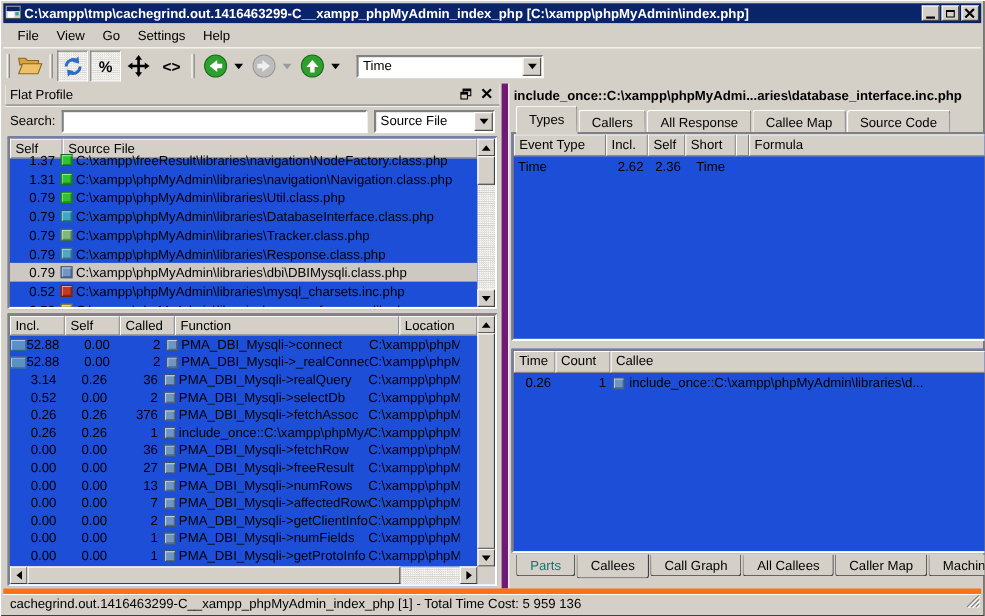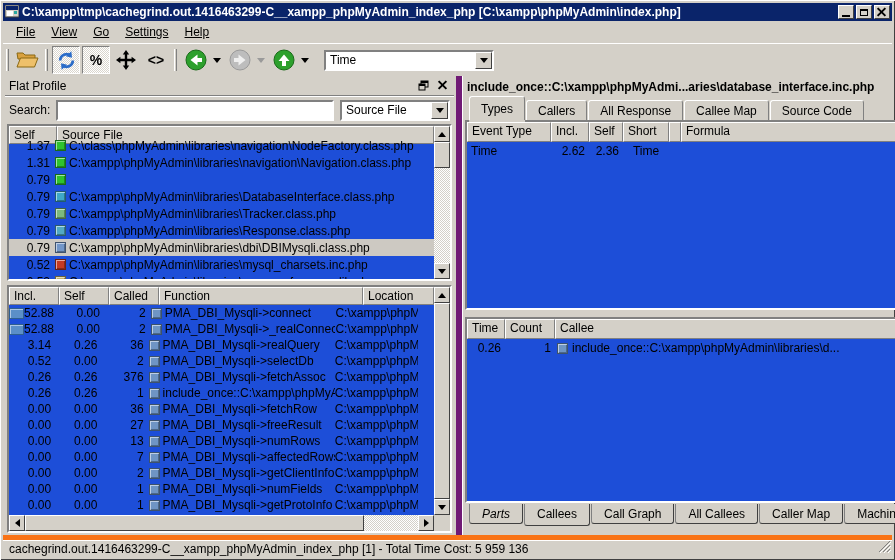--- a/index.html
+++ b/index.html
@@ -15,21 +15,21 @@
   .win-btns{ display:flex; gap:2px; margin-left:4px;}
   .wbtn{ width:16px; height:14px; background:#d4d0c8; border:1px solid; border-color:#fff #404040 #404040 #fff;
     display:flex; align-items:center; justify-content:center; position:relative;}
   .glyph-min{ width:8px; height:2px; background:#000; margin-top:7px;}
   .glyph-max{ width:8px; height:7px; border:1px solid #000; border-top-width:2px;}
   .glyph-x{ width:10px; height:9px; position:relative;}
   .glyph-x::before,.glyph-x::after{ content:""; position:absolute; left:-1px; top:3px; width:11px; height:2px; background:#000;}
   .glyph-x::before{ transform:rotate(45deg);} .glyph-x::after{ transform:rotate(-45deg);}
   
   .menubar{ position:absolute; left:3px; top:21px; right:3px; height:22px; display:flex; align-items:center; padding-left:6px; gap:2px;}
-  .menu-item{ padding:2px 7px;text-decoration:underline;}
+  .menu-item{ padding:2px 7px;}
   
   .toolbar{ position:absolute; left:3px; top:43px; right:3px; height:33px; display:flex; align-items:center; border-top:1px solid #fff;}
   .grip{ width:3px; height:22px; margin:0 3px; border-left:1px solid #fff; border-right:1px solid #808080; }
   .tbtn{ width:28px; height:28px; display:flex; align-items:center; justify-content:center; margin:0 1px; position:relative;}
   .tbtn.toggled{ border:1px solid; border-color:#808080 #fff #fff #808080;
      background:repeating-conic-gradient(#ffffff 0% 25%, #d9d5cd 0% 50%) 0 0/2px 2px;}
   .tbtn .txt{ font-weight:bold; font-size:14px;}
   .arrow-group{ display:flex; align-items:center; margin:0 1px;}
   .dd{ width:0;height:0;border-left:4px solid transparent;border-right:4px solid transparent;border-top:5px solid #000; margin:0 4px 0 2px;}
   .dd.dis{ border-top-color:#9a9a9a;}
@@ -112,21 +112,21 @@
   .callees-box{ height:186px; margin-top:7px;}
   .col-time{ width:38px;} .col-count{ width:50px;} .col-callee{ flex:1;}
   .c-row{ display:flex; height:18px; align-items:center;}
   .c-row .col-time,.c-row .col-count{ text-align:right; padding-right:4px;}
   .c-row .col-callee{ display:flex; align-items:center; overflow:hidden; white-space:nowrap;}
   .c-row .col-callee .sq{ margin:0 4px 0 2px;}
   .btabs-row{ height:24px; display:flex; align-items:flex-start; padding-left:4px; position:relative; margin-top:1px;}
   .btab{ background:#d4d0c8; border:1px solid #808080; border-bottom-color:#404040; border-right-color:#404040; border-top:none;
     border-radius:0 0 3px 3px; padding:3px 12px; margin-right:1px; height:20px; white-space:nowrap;}
   .btab.active{ height:23px; z-index:2; border-top:none; margin-top:-1px; padding-top:4px;}
-  .btab.disabled{ color:#000000;font-style:italic;}
+  .btab.disabled{ color:#0f766e;}
   
   .statusbar{ position:absolute; left:3px; right:3px; bottom:3px; height:22px; border-top:5px solid #f97316; box-shadow:0 1px 0 #fff inset; display:flex; align-items:center; padding:0 6px; }
   .statusbar .grip-box{ position:absolute; right:1px; bottom:1px; }
 </style>
 </head>
 <body>
 
 <div class="window">
 
   <div class="titlebar">
@@ -251,30 +251,31 @@
       </div>
       <div class="file-list boxed">
         <div class="fl-head">
           <span class="hcell h-self">Self</span>
           <span class="hcell h-file">Source File</span>
         </div>
         <div class="fl-rows">
             <div class="fp-row">
               <span class="fp-self">1.37</span>
               <span class="sq" style="background: rgb(47, 195, 47);"></span>
-              <span class="fp-path">C:\class\phpMyAdmin\libraries\navigation\NodeFactory.class.php</span>
+              <span class="fp-path">C:\xampp\freeResult\libraries\navigation\NodeFactory.class.php</span>
             </div>
             <div class="fp-row">
               <span class="fp-self">1.31</span>
               <span class="sq" style="background: rgb(47, 195, 47);"></span>
               <span class="fp-path">C:\xampp\phpMyAdmin\libraries\navigation\Navigation.class.php</span>
             </div>
             <div class="fp-row">
               <span class="fp-self">0.79</span>
               <span class="sq" style="background: rgb(47, 195, 47);"></span>
+              <span class="fp-path">C:\xampp\phpMyAdmin\libraries\Util.class.php</span>
             </div>
             <div class="fp-row">
               <span class="fp-self">0.79</span>
               <span class="sq" style="background: rgb(63, 168, 200);"></span>
               <span class="fp-path">C:\xampp\phpMyAdmin\libraries\DatabaseInterface.class.php</span>
             </div>
             <div class="fp-row">
               <span class="fp-self">0.79</span>
               <span class="sq" style="background: rgb(125, 186, 125);"></span>
               <span class="fp-path">C:\xampp\phpMyAdmin\libraries\Tracker.class.php</span>

